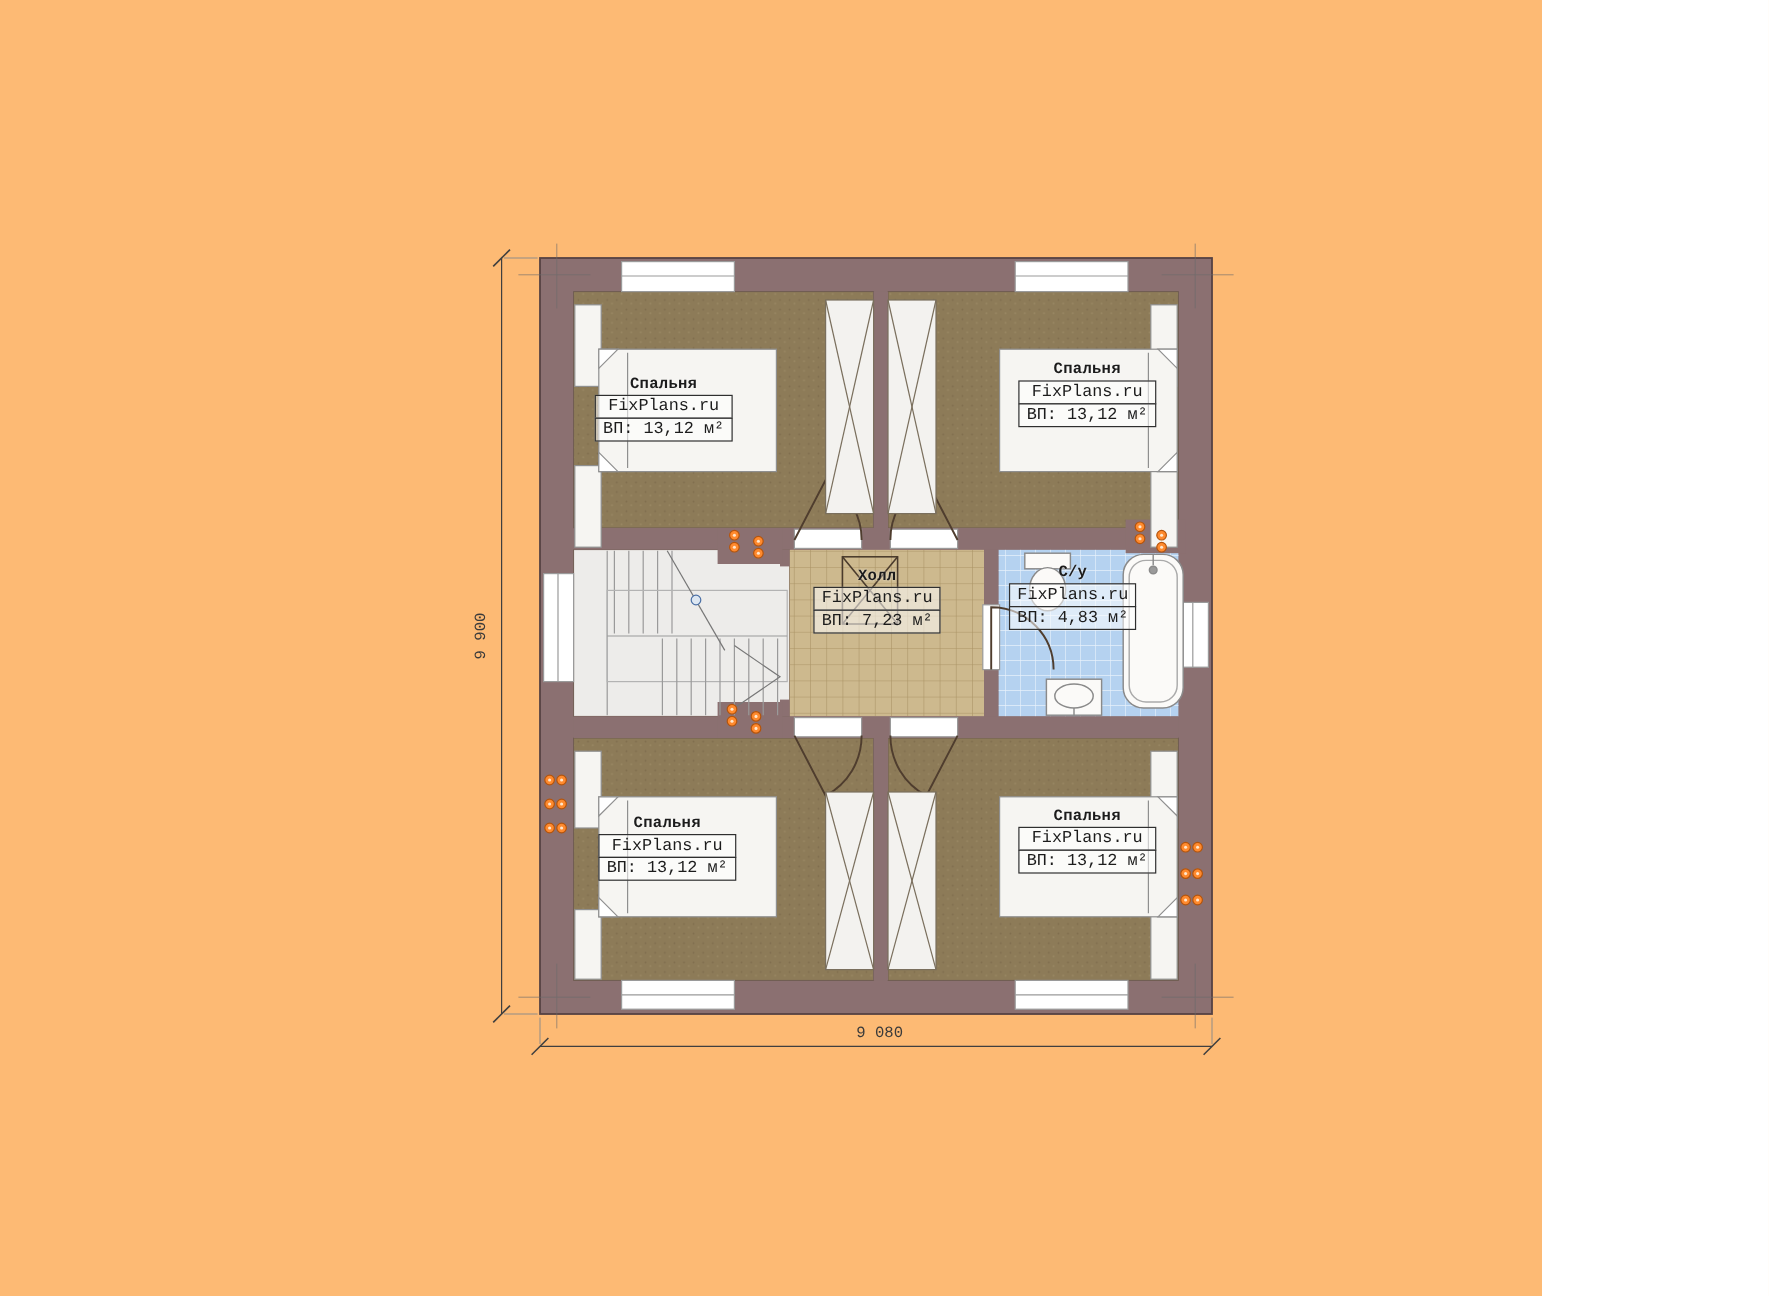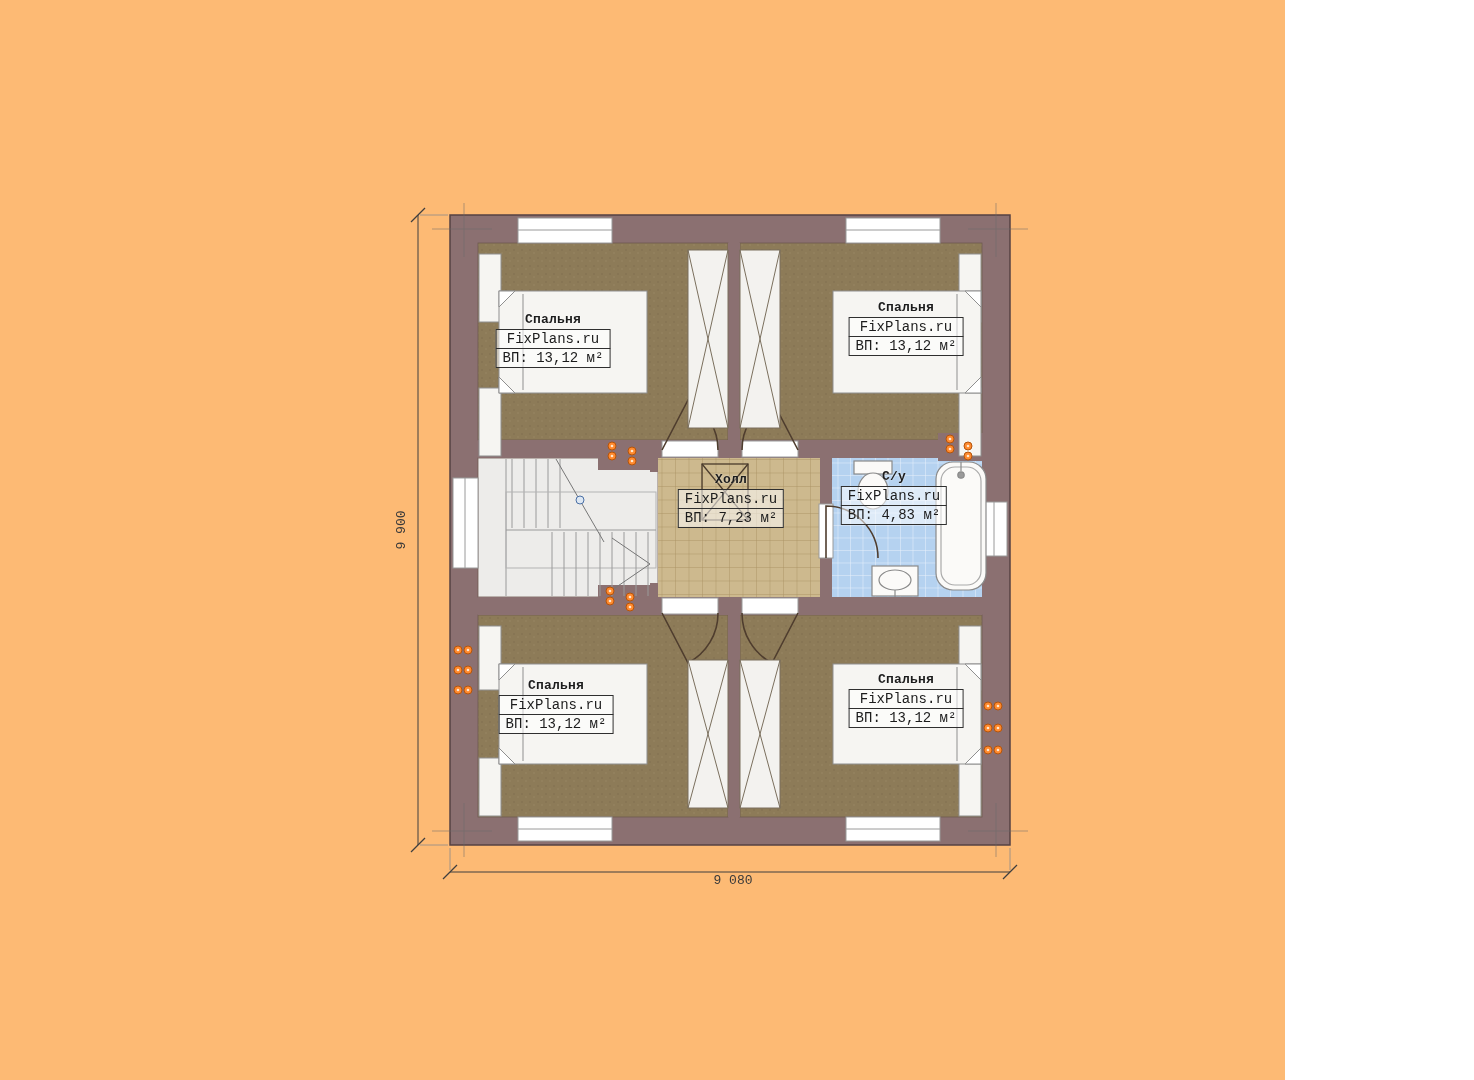--- a/index.html
+++ b/index.html
@@ -8,21 +8,21 @@
   svg{position:absolute;left:0;top:0;}
   .room-label{position:absolute;transform:translateX(-50%);text-align:center;z-index:5;}
   .room-title{font-weight:bold;font-size:13px;color:#1c1c1c;letter-spacing:.2px;margin-bottom:2px;
               text-shadow:0 0 2px rgba(255,255,255,.8);}
   .room-box{display:inline-block;}
   .room-row{border:1px solid #2f2f2f;background:rgba(255,255,255,.55);font-size:14px;color:#1c1c1c;
             padding:1px 6px;white-space:nowrap;line-height:16px;}
   .room-row + .room-row{margin-top:-1px;}
   .dim-text{position:absolute;font-size:13px;color:#3a3a3a;white-space:nowrap;z-index:5;}
   .dim-h{transform:translate(-50%,-50%) rotate(-90deg);}
-  .dim-w{transform:translate(-50%,-50%);margin-top:19px;}
+  .dim-w{transform:translate(-50%,-50%);}
 </style>
 </head>
 <body>
 
 <div id="canvas">
 
 <svg width="1474" height="1080" viewBox="0 0 1474 1080">
   <defs>
     <pattern id="floorTex" width="8" height="8" patternUnits="userSpaceOnUse">
       <rect width="8" height="8" fill="#8d7b58"></rect>

